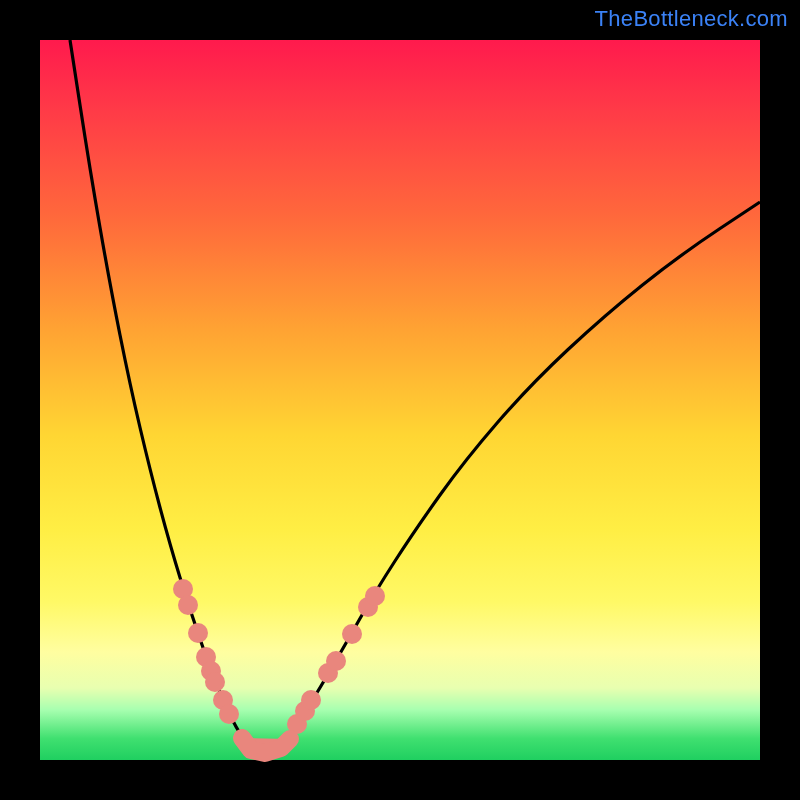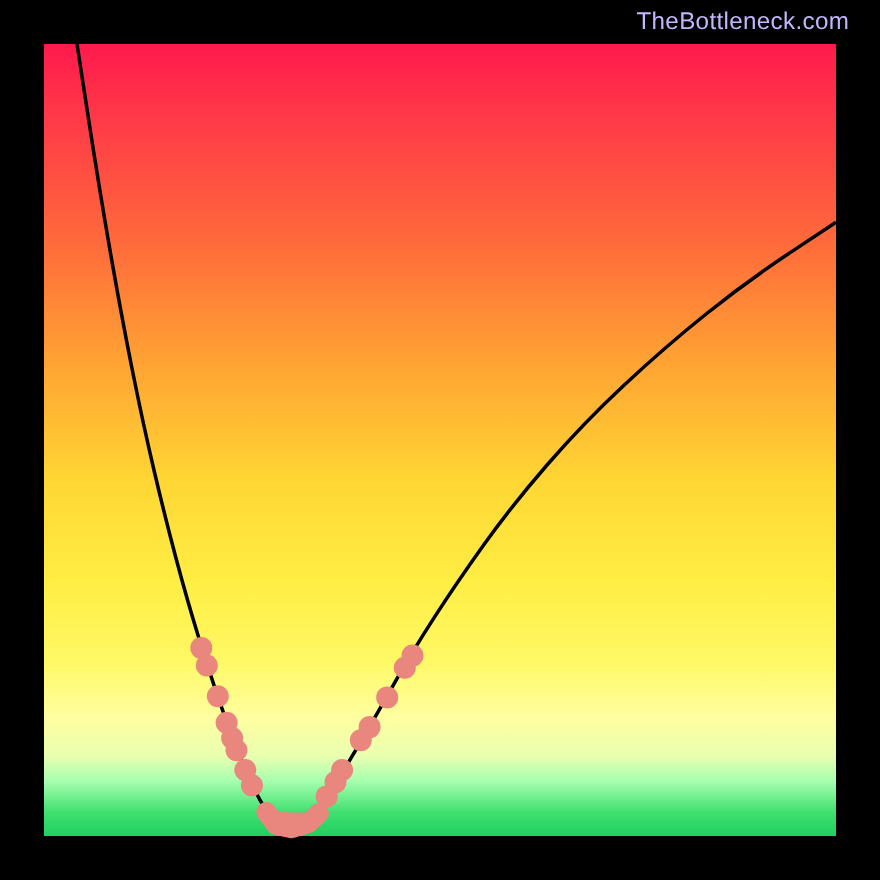--- a/index.html
+++ b/index.html
@@ -27,22 +27,22 @@
       #fff966 78%,
       #fffea0 85%,
       #e8ffb0 90%,
       #a8ffb0 93%,
       #40e070 97%,
       #1fcf60 100%);
   }
   .watermark {
     position: absolute;
     top: 6px;
-    right: 28px;
-    color: #c4b5fd;
+    right: 12px;
+    color: #3b82f6;
     font-size: 22px;
     font-weight: 500;
     letter-spacing: 0.3px;
     user-select: none;
   }
   svg.curves {
     position: absolute;
     left: 0;
     top: 0;
     width: 720px;

